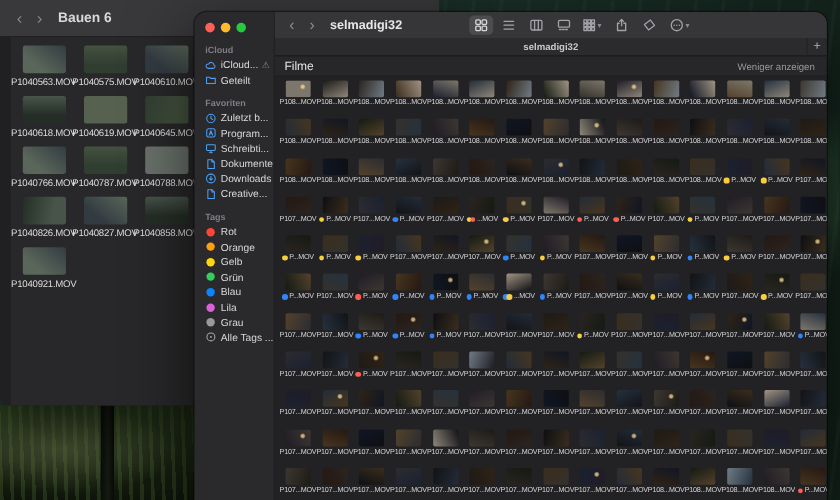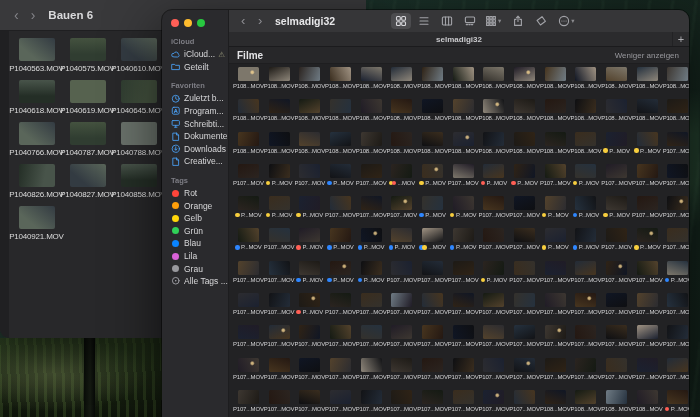--- a/index.html
+++ b/index.html
@@ -80,21 +80,21 @@
   .search input::placeholder{color:#8e8e93}
 
   .tabbar{height:14px;background:#2b2b2d;border-bottom:1px solid #1b1b1d;position:relative;
     flex:none;display:flex;align-items:center;justify-content:center}
   .tab-label{font-size:8px;font-weight:bold;color:#c9c9cc}
   .newtab{position:absolute;right:0;top:0;bottom:0;width:16px;border-left:1px solid #222224;
     display:flex;align-items:center;justify-content:center;color:#aeaeb2;font-size:11px}
 
   .secbar{height:16px;flex:none;display:flex;align-items:center;justify-content:space-between;
     padding:0 10px 0 8px;background:#272729;border-bottom:1px solid #1e1e20}
-  .sec-title{font-size:10px;font-weight:bold;color:#e3e3e5}
+  .sec-title{font-size:10px;font-weight:normal;color:#e3e3e5}
   .show-less{font-size:8px;color:#98989d}
 
   .grid{flex:1;display:grid;grid-template-columns:repeat(15,1fr);grid-auto-rows:32.3px;
     padding:3px 4px 0 4px;background:#222224;overflow:hidden}
   .gcell{display:flex;flex-direction:column;align-items:center}
   .gthumb{width:21px;height:14px;border-radius:1.5px;flex:none}
   .glabel{display:flex;align-items:center;margin-top:2px;max-width:100%}
   .gdot{width:4.5px;height:4.5px;border-radius:50%;margin-right:1.5px;flex:none}
   .gdot+.gdot{margin-left:-3px}
   .gtext{font-size:6px;color:#d2d2d4;letter-spacing:-.2px;white-space:nowrap}

